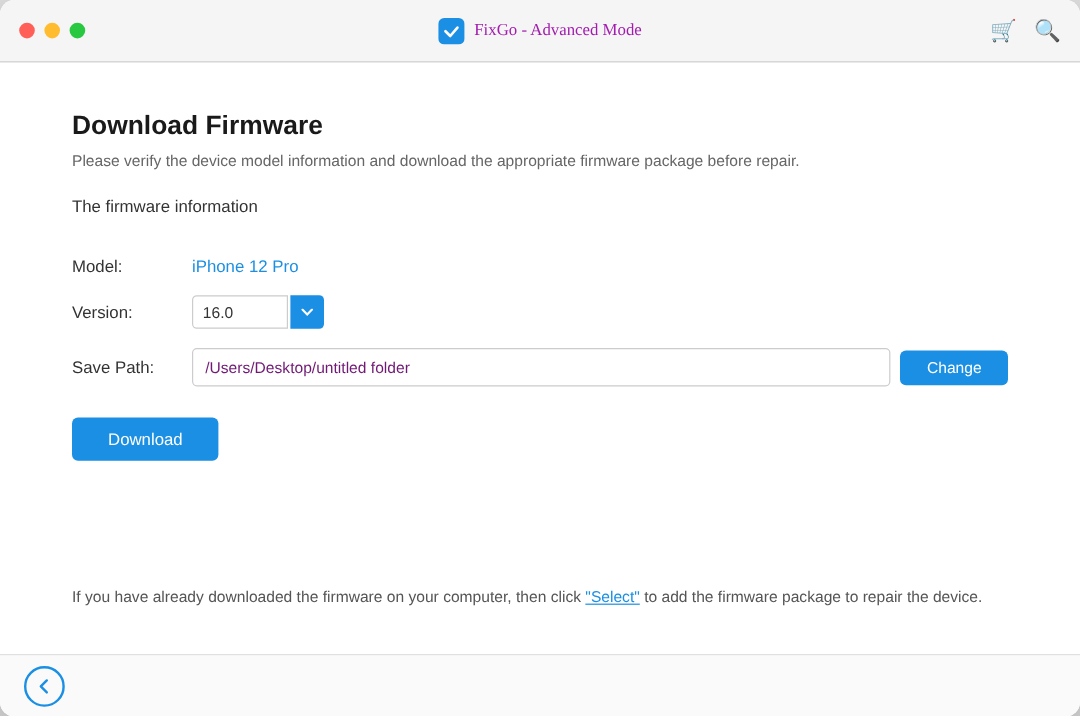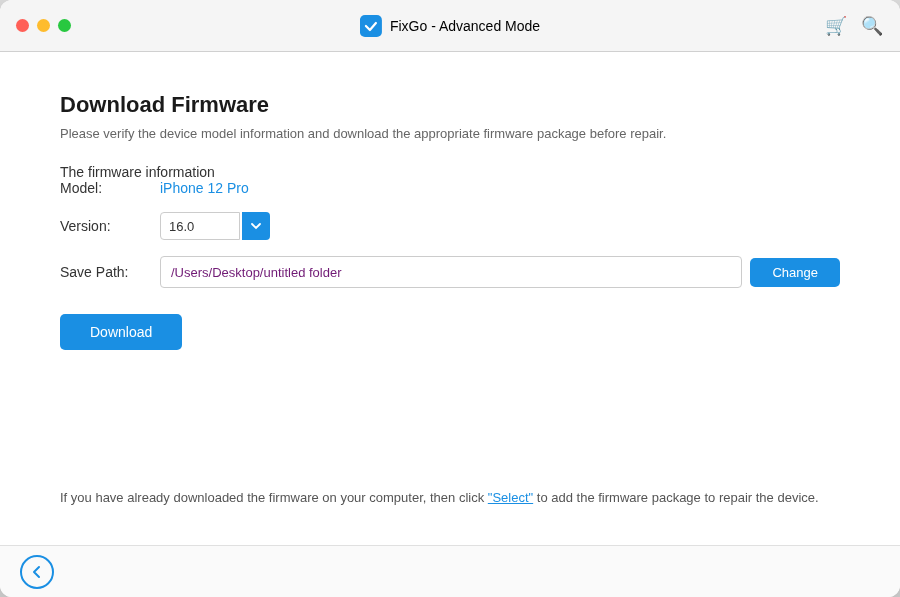--- a/index.html
+++ b/index.html
@@ -57,21 +57,22 @@
       align-items: center;
       gap: 8px;
       position: absolute;
       left: 50%;
       transform: translateX(-50%);
     }
 
     .title-text {
       font-size: 14px;
       font-weight: 500;
-      color: #000000;
+      color: #a21caf;
+      font-family: Liberation Serif, serif;
     }
 
     .title-actions {
       display: flex;
       gap: 14px;
       align-items: center;
     }
 
     .title-icon {
       color: #e8951a;
@@ -102,21 +103,21 @@
     .page-subtitle {
       font-size: 13px;
       color: #666;
       margin-bottom: 23px;
     }
 
     .firmware-section-title {
       font-size: 14px;
       font-weight: 500;
       color: #333;
-      margin-bottom: 0;
+      margin-bottom: 34px;
     }
 
     .field-row {
       display: flex;
       align-items: center;
       margin-bottom: 16px;
     }
 
     .field-label {
       font-size: 14px;

